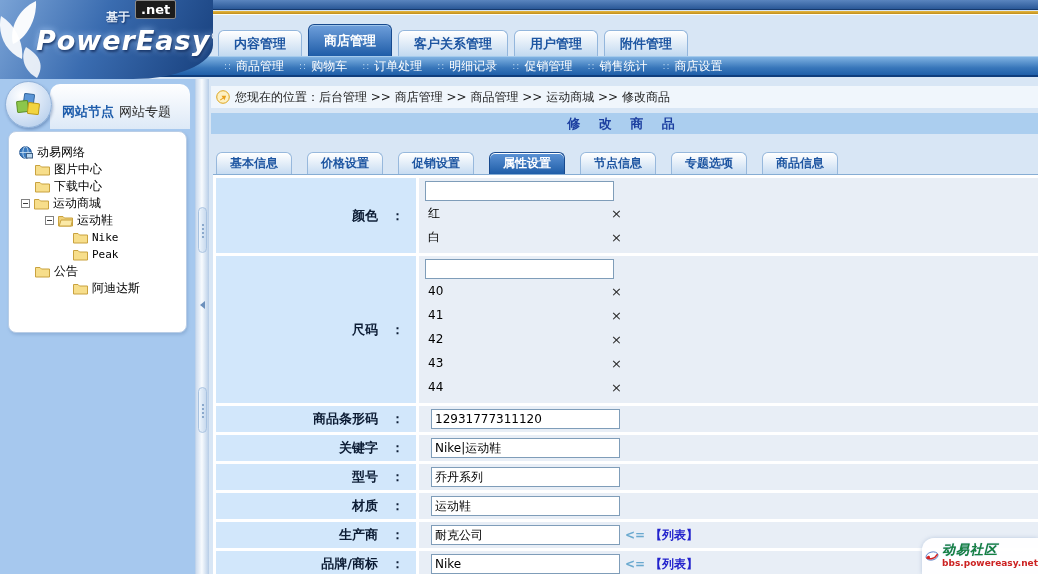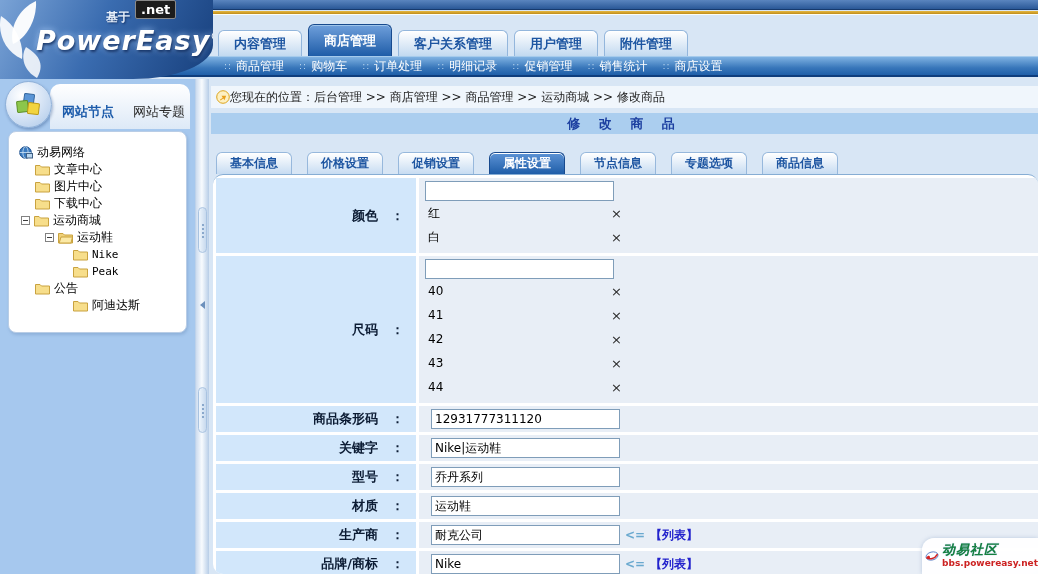--- a/index.html
+++ b/index.html
@@ -46,21 +46,21 @@
     border:1px solid #8a8a8a; border-radius:2px; }
 
   
   .sidebar { position:absolute; left:0; top:79px; width:195px; height:495px; background:#a6c8ee; }
   .side-tab-panel { position:absolute; left:50px; top:5px; width:140px; height:45px;
     background:linear-gradient(#ffffff,#dde9f7); border-radius:10px 10px 0 0; }
   .side-icon-circle { position:absolute; left:5px; top:2px; width:47px; height:47px; border-radius:50%;
     background:radial-gradient(circle at 35% 30%,#ffffff,#d2e1f4 55%,#aac6e8);
     border:1px solid #8fb0d8; box-shadow:1px 2px 3px rgba(50,85,140,.4);
     display:flex; align-items:center; justify-content:center; }
-  .side-tabs { position:absolute; left:62px; top:24px; display:flex; gap:19px; font-size:13px; white-space:nowrap; }
+  .side-tabs { position:absolute; left:62px; top:24px; display:flex; gap:5px; font-size:13px; white-space:nowrap; }
   .side-tab { color:#2b2b2b; cursor:pointer; }
   .side-tab.active { color:#1d5cab; font-weight:bold; }
 
   .tree-panel { position:absolute; left:8px; top:52px; width:179px; height:202px; background:#fff;
     border:1px solid #b9cde6; border-radius:8px; box-shadow:1px 2px 3px rgba(110,145,190,.4);
     padding:12px 4px 0 6px; overflow:hidden; }
   .titem { display:flex; align-items:center; height:17px; font-size:12px; color:#000;
     cursor:pointer; white-space:nowrap; }
   .ind0 { padding-left:4px; } .ind1 { padding-left:20px; } .ind1e { padding-left:6px; }
   .ind2e { padding-left:30px; } .ind3 { padding-left:58px; }
@@ -78,33 +78,33 @@
     background:linear-gradient(90deg,#eef5fc,#c7d9ee); border:1px solid #a9c3e1; cursor:pointer; }
   .grip::after { content:""; position:absolute; left:3px; top:16px; width:2px; height:14px;
     background:repeating-linear-gradient(#8aa8cc 0 2px, transparent 2px 4px); }
   .grip.g1 { top:128px; } .grip.g2 { top:308px; }
   .split-arrow { position:absolute; left:4px; top:222px; width:0; height:0; cursor:pointer;
     border-top:4px solid transparent; border-bottom:4px solid transparent; border-right:5px solid #6c90bc; }
 
   
   .content { position:absolute; left:209px; top:79px; width:829px; height:495px; background:#d8e6f5; }
   .breadcrumb { position:absolute; left:2px; top:7px; width:827px; height:22px; background:#f0f6fc;
-    display:flex; align-items:center; padding-left:5px; font-size:12px; color:#1c1c1c; }
+    display:flex; align-items:center; gap:5px; padding-left:5px; font-size:12px; color:#1c1c1c; }
   .title-bar { position:absolute; left:2px; top:34px; width:827px; height:21px; background:#abceef;
     text-align:center; line-height:21px; font-size:13px; font-weight:bold; color:#1c3fa0; letter-spacing:7px; }
 
   .form-tabs { position:absolute; left:7px; top:73px; display:flex; gap:15px; height:22px; }
   .ftab { height:22px; line-height:21px; padding:0 13px; font-size:12px; font-weight:bold;
     color:#1d55a1; background:linear-gradient(#ffffff,#c7dcf2); border:1px solid #97b8dc;
     border-bottom:none; border-radius:6px 6px 0 0; cursor:pointer; white-space:nowrap;
     box-shadow:inset 0 1px 0 #fff; }
   .ftab.active { background:linear-gradient(#5c93d5,#1f5da8); color:#fff; border-color:#184a8e; }
 
   .form-body { position:absolute; left:4px; top:95px; width:825px; height:400px; background:#fff;
-    border-top:1px solid #86add4; padding:3px 0 0 3px; overflow:hidden;border-radius:10px; }
+    border-top:1px solid #86add4; padding:3px 0 0 3px; overflow:hidden; }
   .frow { display:flex; margin-bottom:3px; }
   .flabel { flex:0 0 200px; background:#d2e7fb; display:flex; align-items:center;
     justify-content:flex-end; padding-right:12px; font-size:13px; font-weight:bold;
     color:#0c1c34; margin-right:3px; }
   .colon { margin-left:13px; }
   .fvalue { flex:1; background:#e8eef6; padding:3px 12px; display:flex; align-items:center; gap:5px; }
   .fvalue.multi { display:block; padding:2px 6px 4px; }
   .finput { width:189px; height:20px; border:1px solid #7f9db9; background:#fff; font-size:12px;
     padding:0 3px; font-family:"DejaVu Sans", sans-serif; color:#000; }
   .item-row { display:flex; justify-content:space-between; align-items:center; width:197px;
@@ -206,28 +206,20 @@
           </svg>
         </span>
         <span class="tlabel">动易网络</span>
       </div>
       <div class="titem ind1">
         <span class="ticon">
             <svg width="15" height="12" viewBox="0 0 15 12">
               <path d="M0.5 1.5 L5 1.5 L6.5 3 L14.5 3 L14.5 11 L0.5 11 Z" fill="#f7de8b" stroke="#c9a23f"></path>
             </svg>
           </span>
-        <span class="tlabel">文章中心</span>
-      </div>
-      <div class="titem ind1">
-        <span class="ticon">
-            <svg width="15" height="12" viewBox="0 0 15 12">
-              <path d="M0.5 1.5 L5 1.5 L6.5 3 L14.5 3 L14.5 11 L0.5 11 Z" fill="#f7de8b" stroke="#c9a23f"></path>
-            </svg>
-          </span>
         <span class="tlabel">图片中心</span>
       </div>
       <div class="titem ind1">
         <span class="ticon">
             <svg width="15" height="12" viewBox="0 0 15 12">
               <path d="M0.5 1.5 L5 1.5 L6.5 3 L14.5 3 L14.5 11 L0.5 11 Z" fill="#f7de8b" stroke="#c9a23f"></path>
             </svg>
           </span>
         <span class="tlabel">下载中心</span>
       </div>

